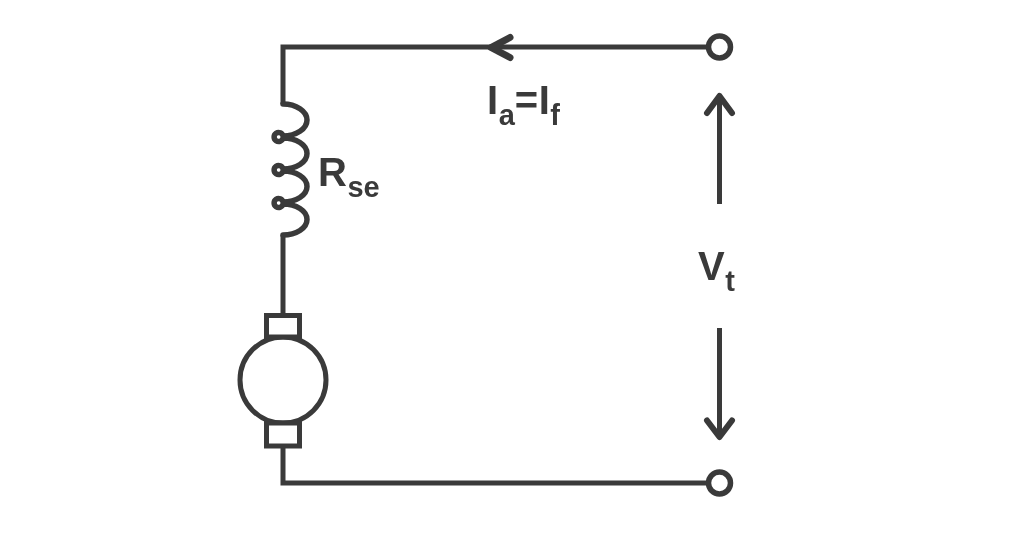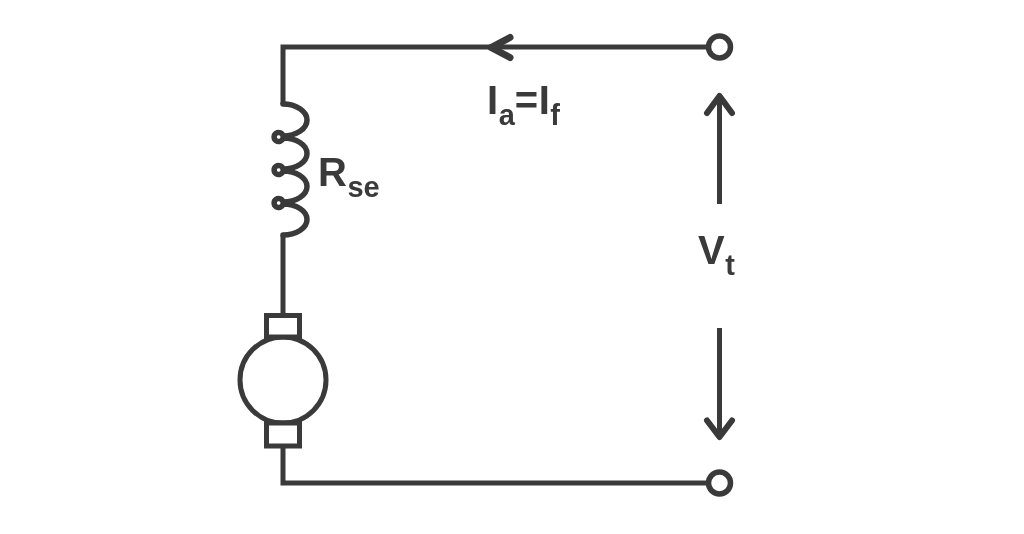--- a/index.html
+++ b/index.html
@@ -77,15 +77,15 @@
 
       <circle cx="719.5" cy="47" r="11" stroke-width="5.5" fill="#ffffff"></circle>
       <circle cx="719.5" cy="483" r="11" stroke-width="5.5" fill="#ffffff"></circle>
     </g>
   </svg>
 
   <div class="lbl" style="left:487px; top:80px;"><span>I</span><sub>a</sub><span>=</span><span>I</span><sub>f</sub></div>
 
   <div class="lbl" style="left:318px; top:152px;"><span>R</span><sub>se</sub></div>
 
-  <div class="lbl" style="left:698px; top:230px;text-align:center;"><span>V</span><sub>t</sub></div>
+  <div class="lbl" style="left:698px; top:246px;text-align:center;"><span>V</span><sub>t</sub></div>
 
 </div>
 
 </body></html>

